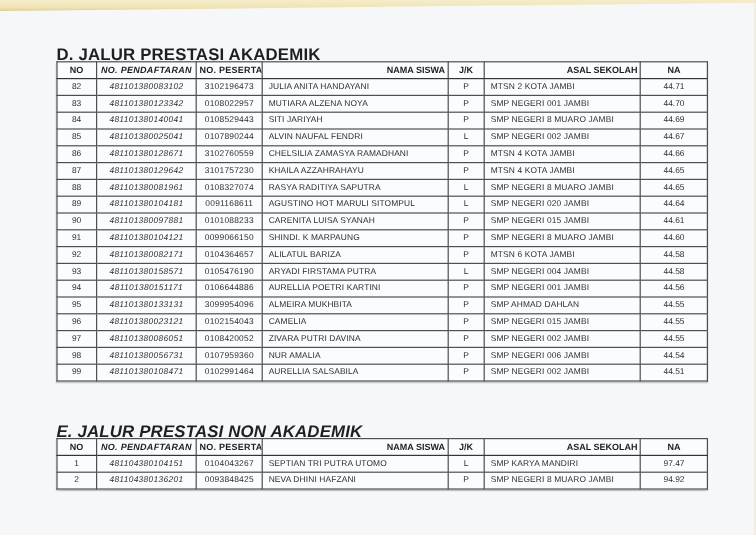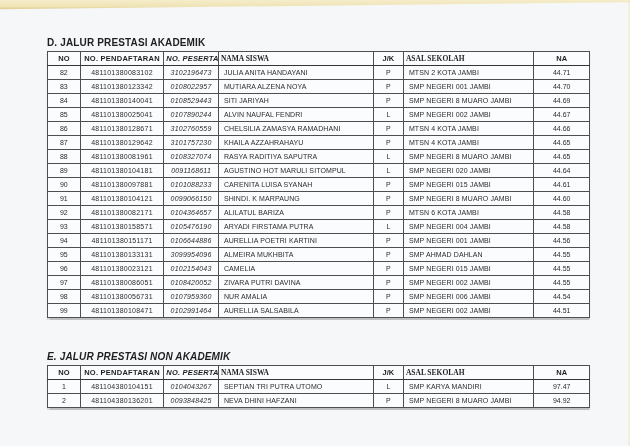--- a/index.html
+++ b/index.html
@@ -17,21 +17,21 @@
     background:linear-gradient(to bottom,#f5edcb 0%,#efe3b4 65%,#d8c58d 100%);
     clip-path:polygon(0 0,100% 0,100% 22%,0 92%);
   }
   .page-edge-right{
     position:absolute;top:0;right:0;width:3px;height:446px;
     background:linear-gradient(to right,rgba(236,226,189,0),#ece2bd);
     opacity:.55;
   }
   .section-title{
     position:absolute;left:47px;
-    font-size:10px;font-weight:bold;letter-spacing:.15px;
+    font-size:14px;font-weight:bold;letter-spacing:.15px;
     color:#1d1f21;margin:0;
   }
   #title-d{top:37px;}
   #title-e{top:351px;font-style:italic;}
   table.doc-table{
     position:absolute;left:47px;width:543px;
     border-collapse:collapse;table-layout:fixed;
     background:#fbfcfd;
     box-shadow:0 1.5px 1px rgba(90,90,90,.35);
   }
@@ -47,28 +47,28 @@
     font-size:7.5px;font-weight:bold;text-align:center;
     border-bottom:1.5px solid #333639;
     color:#1d1f21;
   }
   .doc-table td{
     height:9px;padding:2px 3px;
     font-size:7px;line-height:9px;text-align:center;
     color:#2a2c2e;
   }
   .c-no{width:5.5%;}
-  .c-pend{width:15.5%;letter-spacing:.25px;}
-  .c-pes{width:9.8%;letter-spacing:.2px;font-style:italic;}
+  .c-pend{width:15.5%;letter-spacing:.25px;font-style:italic;}
+  .c-pes{width:9.8%;letter-spacing:.2px;}
   .c-nama{width:29.5%;}
   .c-jk{width:5.0%;}
   .c-asal{width:24.7%;margin-left:24px;}
   .c-na{width:10.0%;font-size:7.5px;}
   td.c-nama,td.c-asal{text-align:left;padding-left:5px;letter-spacing:.1px;}
-  th.c-nama,th.c-asal{text-align:left;font-family:Liberation Serif, serif;}
+  th.c-nama,th.c-asal{text-align:right;}
 </style>
 </head>
 <body>
 
 <div class="screen">
   <div class="page-edge-top"></div>
   <div class="page-edge-right"></div>
 
   <h2 class="section-title" id="title-d">D. JALUR PRESTASI AKADEMIK</h2>
   <table class="doc-table" id="table-d">

